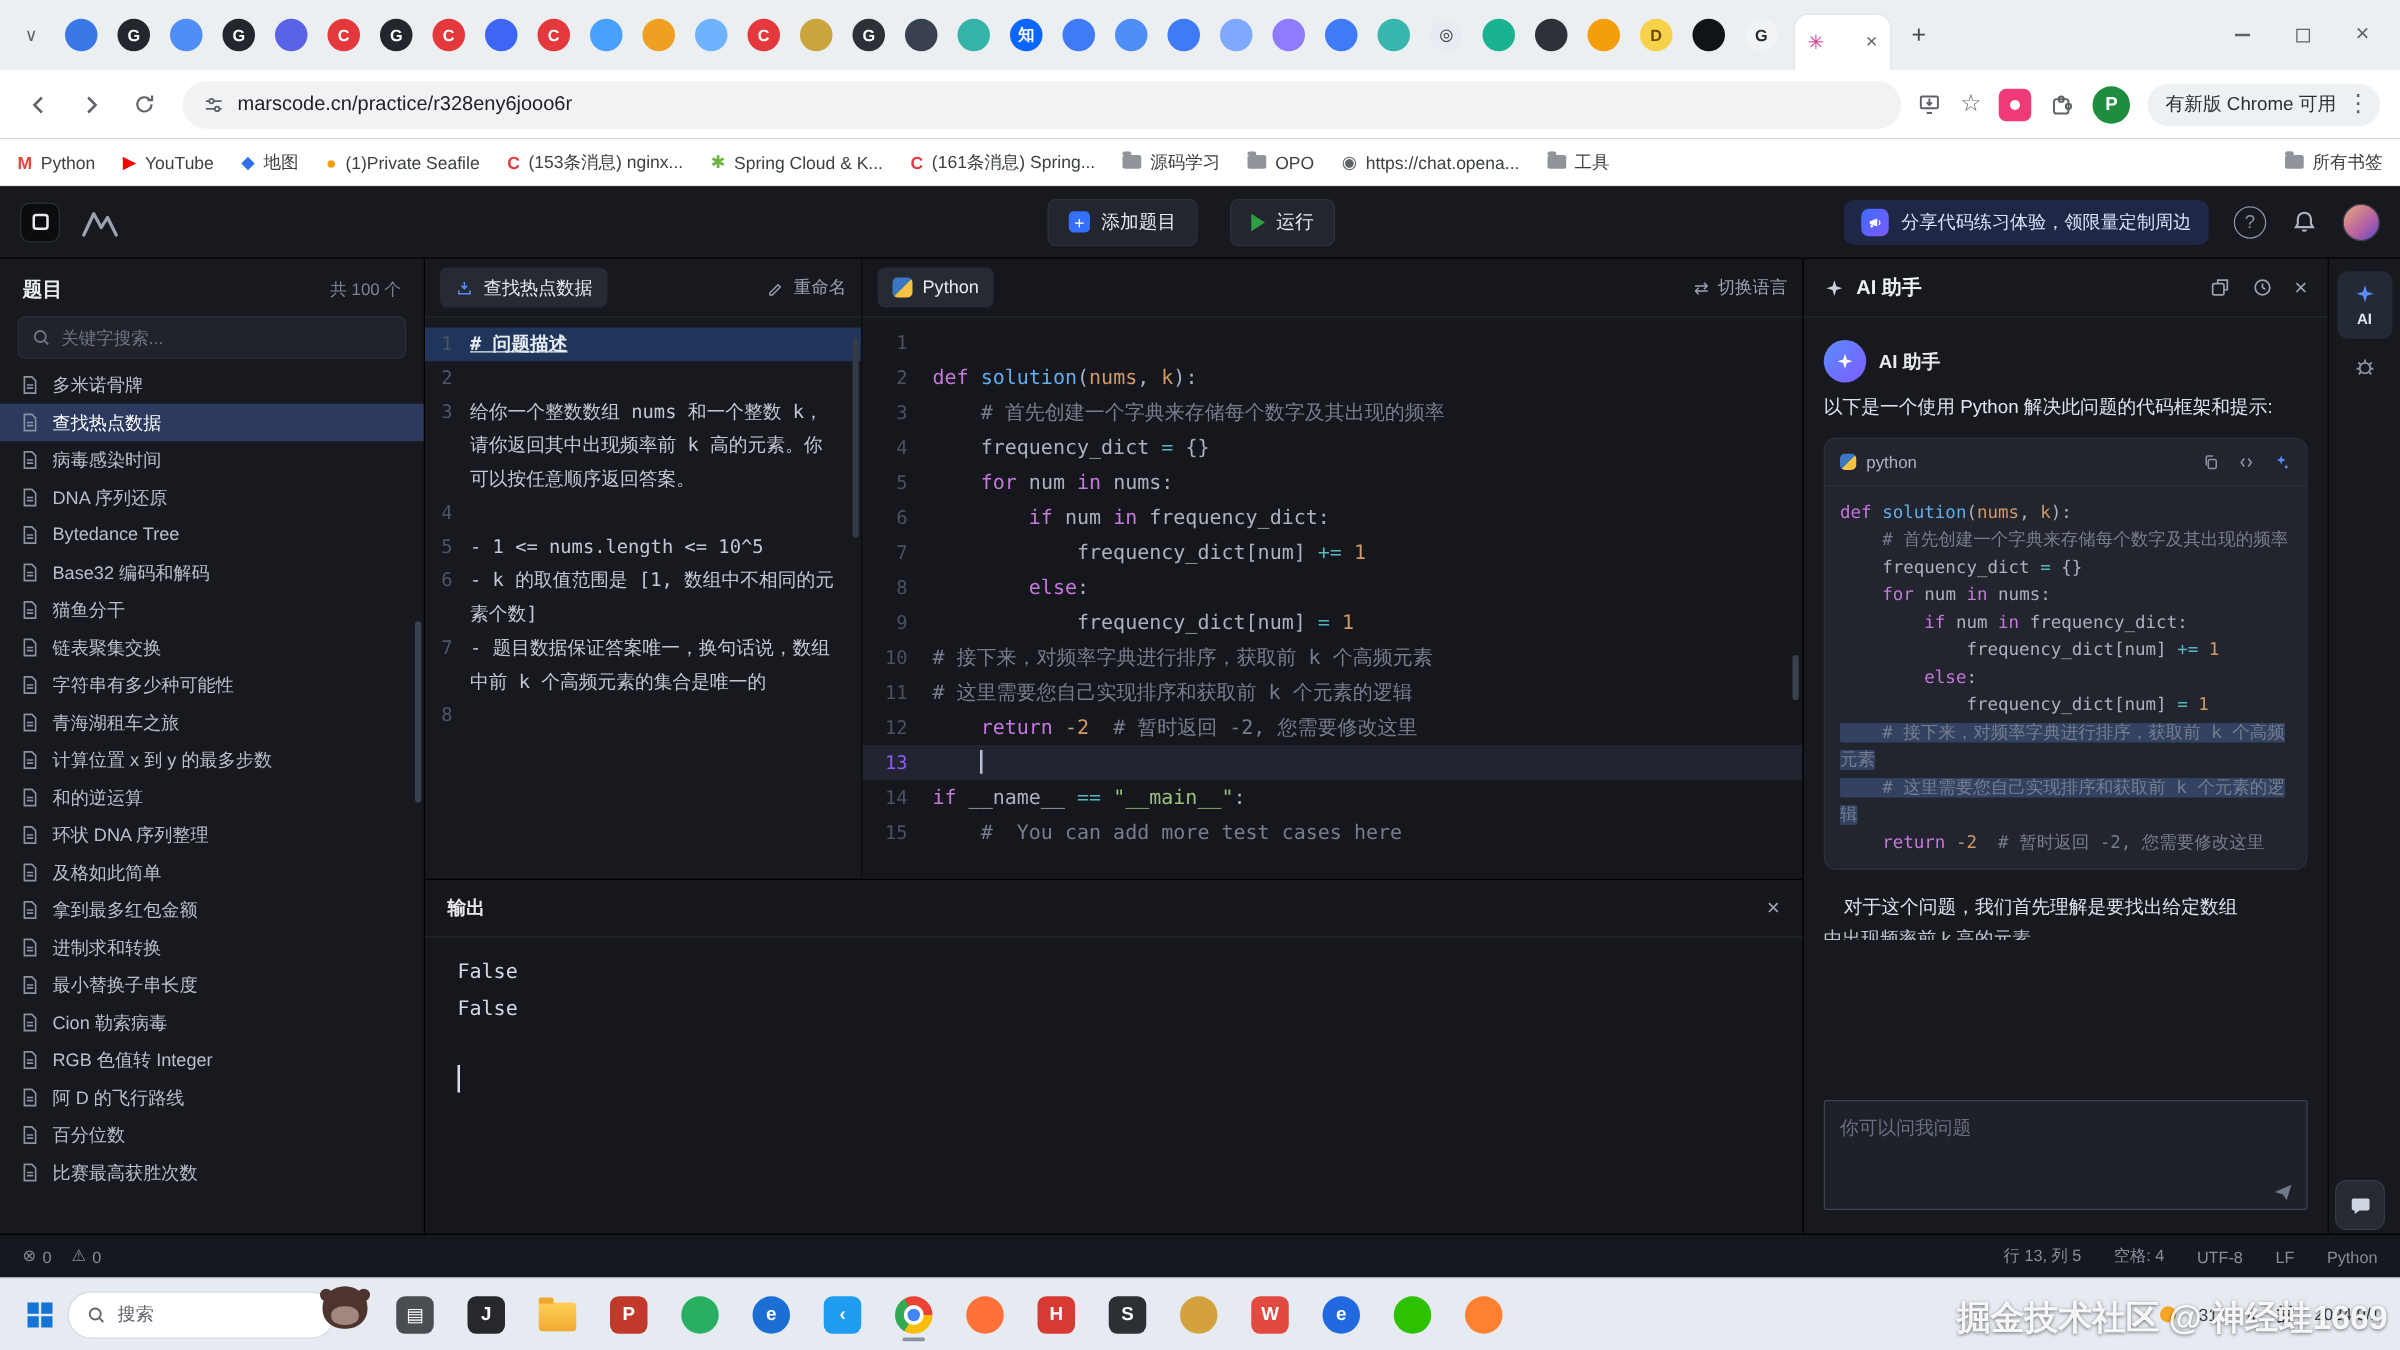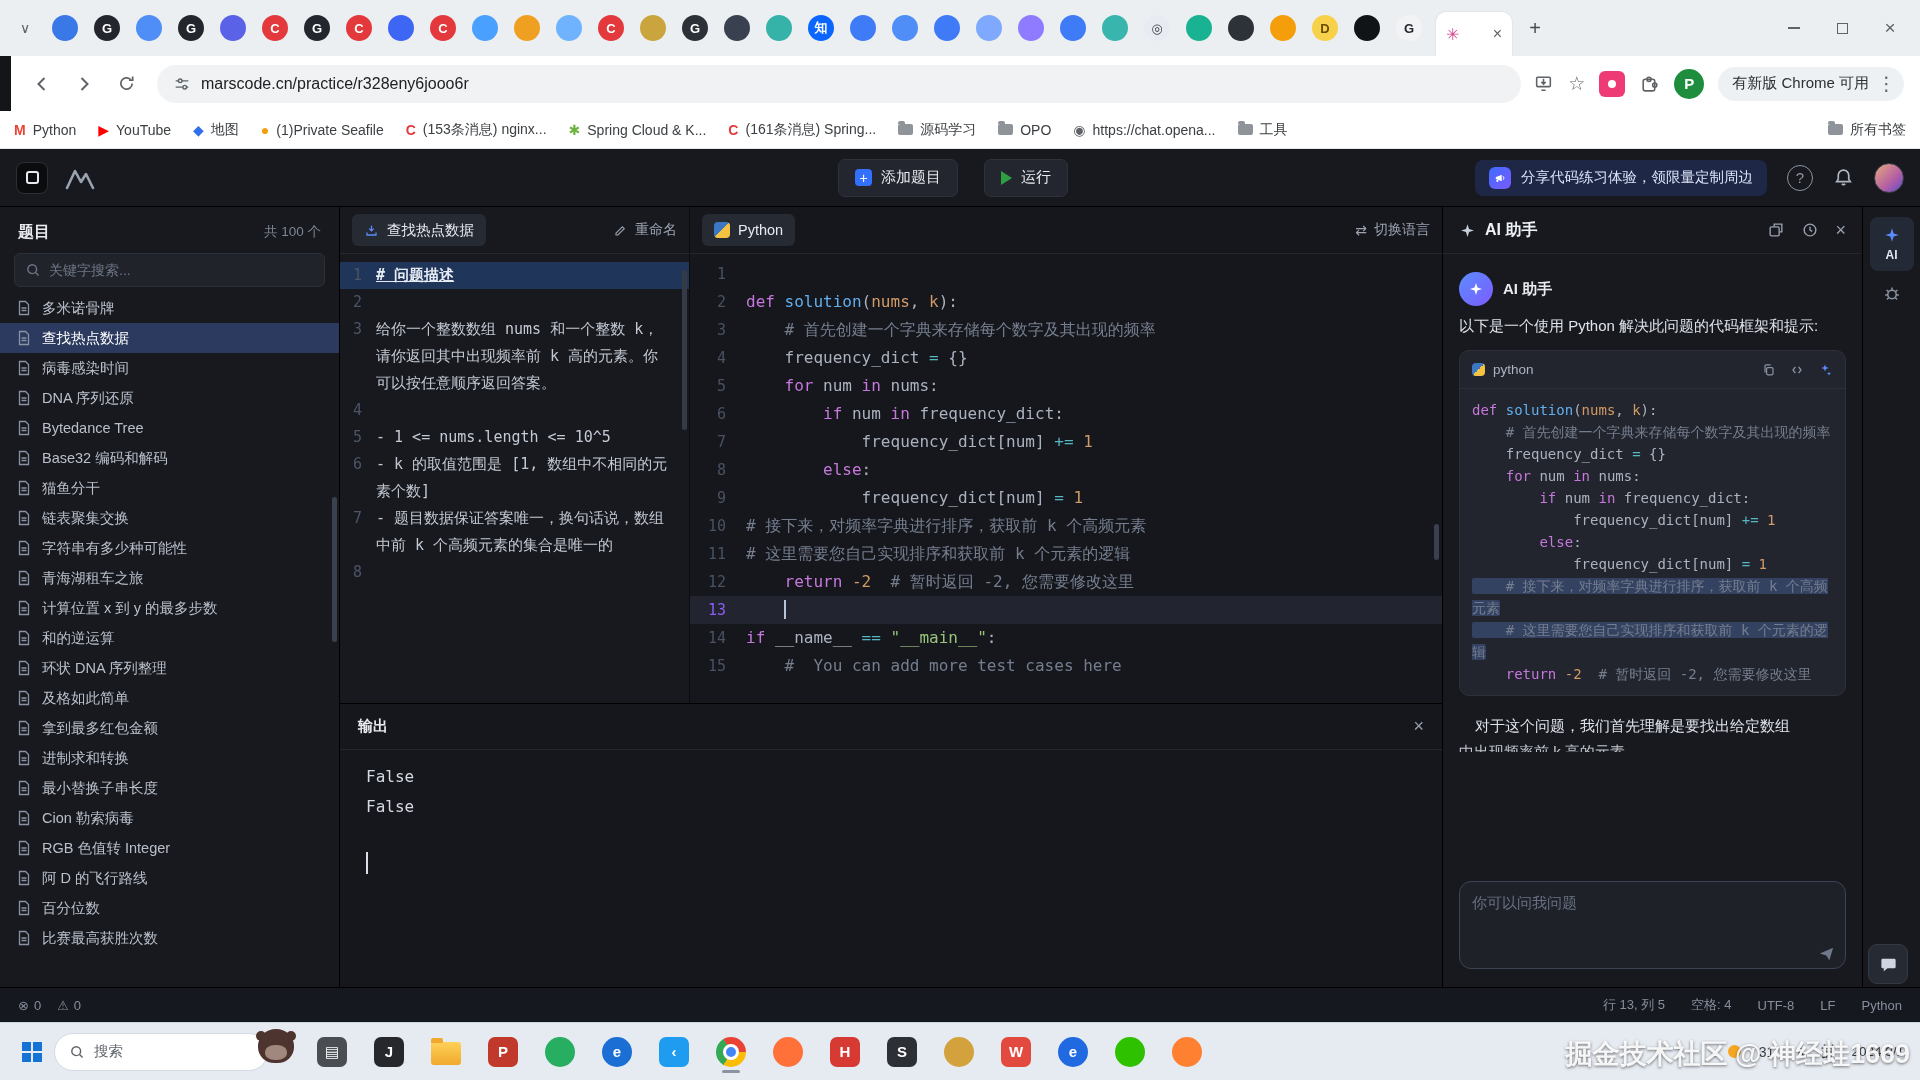--- a/index.html
+++ b/index.html
@@ -15,21 +15,21 @@
   .active-tab{height:44px;width:76px;margin-left:6px;background:#fff;border-radius:10px 10px 0 0;align-self:flex-end;display:flex;align-items:center;justify-content:space-between;padding:0 10px;box-shadow:0 0 2px rgba(0,0,0,.12)}
   .at-fav{color:#d4418e;font-size:16px}
   .at-close{color:#5f6368;font-size:16px;cursor:pointer}
   .newtab{width:30px;height:30px;margin-left:8px;border-radius:50%;display:flex;align-items:center;justify-content:center;color:#45494e;font-size:20px}
   .wincontrols{margin-left:auto;display:flex;height:100%}
   .wc{width:48px;height:100%;display:flex;align-items:center;justify-content:center;color:#5f6368}
   .wc-min{width:12px;height:2px;background:#5f6368}
   .wc-max{width:11px;height:11px;border:1.5px solid #5f6368}
   .wc-x{font-size:19px}
 
-  .addressbar{position:absolute;top:56px;left:11px;right:0;height:55px;background:#fff;display:flex;align-items:center;padding:0 12px;gap:4px}
+  .addressbar{position:absolute;top:56px;left:0;right:0;height:55px;background:#fff;display:flex;align-items:center;padding:0 12px;gap:4px}
   .navbtn{width:38px;height:38px;border-radius:50%;display:flex;align-items:center;justify-content:center;color:#5f6368}
   .urlfield{flex:1;height:38px;background:#f0f2f4;border-radius:19px;display:flex;align-items:center;padding:0 16px;gap:10px;margin:0 8px}
   .url{font-size:16px;color:#202124}
   .ab-right{display:flex;align-items:center;gap:14px;padding-right:4px}
   .ext-pink{width:26px;height:26px;border-radius:6px;background:#ef3b75;display:flex;align-items:center;justify-content:center}
   .ext-pink i{width:8px;height:8px;border-radius:50%;background:#fff}
   .profile{width:30px;height:30px;border-radius:50%;background:#1e8e3e;color:#fff;display:flex;align-items:center;justify-content:center;font-size:15px;font-weight:700}
   .update-pill{height:34px;border-radius:17px;background:#eef1f4;display:flex;align-items:center;gap:8px;padding:0 8px 0 14px;font-size:15px;color:#2c2e33}
   .menu-dots{color:#5f6368;font-size:19px}
   .star{color:#5f6368;font-size:19px}
@@ -72,21 +72,21 @@
   .sb-item.active{background: #2b3a5e;color:#fff}
   .doc-ic{width:16px;height:16px;color:#8a93a3;flex:0 0 auto}
   .doc-ic svg{width:16px;height:16px;stroke-width:1.3}
   .sb-scroll{position:absolute;right:2px;top:210px;width:5px;height:145px;background:#3a414e;border-radius:3px}
 
   .center{width:1102px;display:flex;flex-direction:column}
   .center-top{height:496px;display:flex}
 
   .panel-tabbar{height:47px;border-bottom:1px solid #24272e;display:flex;align-items:center;padding:0 12px;flex:0 0 auto}
   .tab-pill{height:32px;background:#262a33;border-radius:6px;display:flex;align-items:center;gap:8px;padding:0 12px;font-size:14.5px;color:#e8eaf0}
-  .tab-right{margin-left:auto;display:flex;align-items:center;gap:7px;color:#9aa2b1;font-size:14px}
+  .tab-right{margin-left:auto;display:flex;align-items:flex-end;gap:7px;color:#9aa2b1;font-size:14px}
 
   .problem{width:350px;background:#17191e;border-right:1px solid #0a0b0d;display:flex;flex-direction:column}
   .p-content{flex:1;overflow:hidden;padding-top:8px;font-family:"DejaVu Sans Mono",monospace;font-size:15px;line-height:27px;position:relative}
   .p-row{display:flex}
   .p-hl{background:rgba(42,82,150,.5)}
   .pn{width:36px;flex:0 0 auto;text-align:right;padding-right:14px;color:#4b5566}
   .pt{flex:1;padding-right:16px;white-space:pre-wrap;word-break:break-all;color:#c3c9d4}
   .p-head{color:#e6ebf4;text-decoration:underline;font-weight:700}
   .p-scroll{position:absolute;right:2px;top:16px;width:5px;height:160px;background:#343b47;border-radius:3px}
 
@@ -124,21 +124,21 @@
   .ai-card{margin:12px 16px;background:#22252d;border:1px solid #2c3039;border-radius:10px;overflow:hidden}
   .ai-card-head{height:38px;display:flex;align-items:center;gap:8px;padding:0 12px;border-bottom:1px solid #2c3039;color:#aab2c2;font-size:13.5px}
   .ai-card-icons{margin-left:auto;display:flex;gap:12px;align-items:center;color:#8a93a3}
   .wand-blue{color:#5b8cff}
   .ai-card-body{padding:10px 12px;font-family:"DejaVu Sans Mono",monospace;font-size:14px;line-height:22px}
   .ai-cl{white-space:pre-wrap;word-break:break-all}
   .sel{background:rgba(82,116,183,.38);border-radius:2px}
   .ai-para{margin:18px 32px 0;font-size:15px;line-height:24px;color:#dfe3ec}
   .ai-para2{margin:2px 16px 0;font-size:15px;line-height:24px;color:#dfe3ec;height:12px;overflow:hidden;opacity:.85}
   .ai-inputwrap{flex:0 0 auto;margin:10px 16px 14px;position:relative}
-  .ai-input{width:100%;height:88px;background:#1e2128;border:1px solid #3d4456;border-radius:12px;color:#c6ccd8;font-size:15px;font-family:inherit;padding:12px 38px 12px 12px;resize:none;outline:none}
+  .ai-input{width:100%;height:88px;background:#1e2128;border:1px solid #3d4456;border-radius:2px;color:#c6ccd8;font-size:15px;font-family:inherit;padding:12px 38px 12px 12px;resize:none;outline:none}
   .ai-input::placeholder{color:#687083}
   .send-btn{position:absolute;right:10px;bottom:10px;color:#6f7888}
 
   .rightstrip{width:58px;background:#17191e;border-left:1px solid #000;display:flex;flex-direction:column;align-items:center;padding-top:10px;gap:12px}
   .rs-ai{width:44px;height:54px;border-radius:8px;background:#242936;display:flex;flex-direction:column;align-items:center;justify-content:center;gap:4px}
   .rs-ai-label{font-size:12px;font-weight:700;color:#dfe6f5}
   .rs-bug{color:#8a93a3}
   .chat-float{position:absolute;right:12px;top:737px;width:40px;height:40px;border-radius:9px;background:#262b33;border:1px solid #333a45;display:flex;align-items:center;justify-content:center;color:#cfd5e0;z-index:5}
 
   

